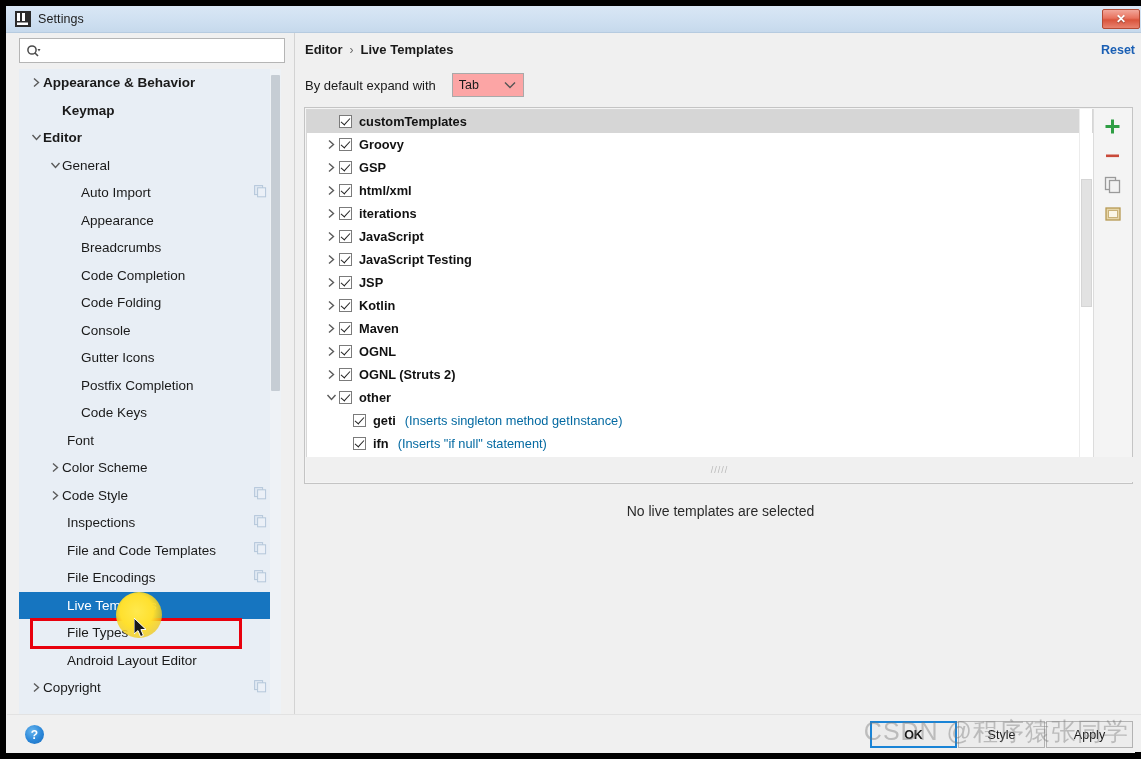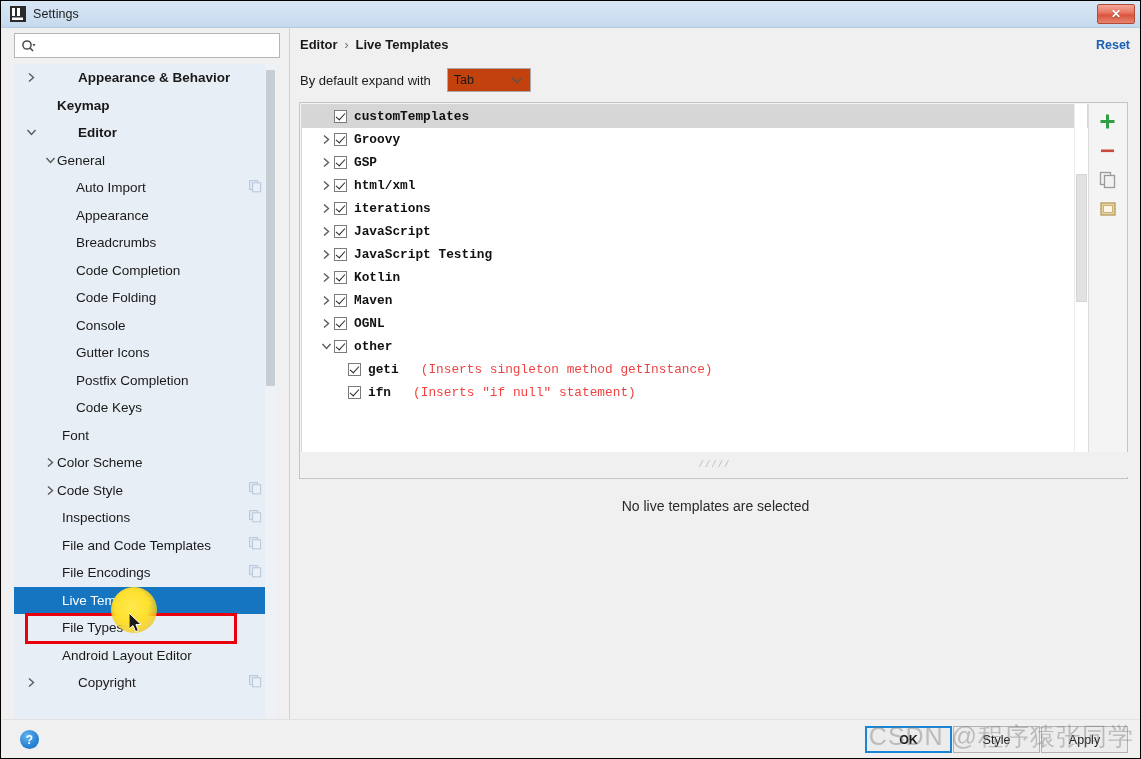--- a/index.html
+++ b/index.html
@@ -7,21 +7,21 @@
     margin: 0; padding: 0;
     width: 1141px; height: 759px;
     overflow: hidden;
     font-family: "Liberation Sans", sans-serif;
     background: #ffffff;
   }
   #app {
     position: relative;
     width: 1141px; height: 759px;
     background: #f0f0f0;
-    border: 1px solid #000000;
+    border: 6px solid #000000;
   }
 
   
   .titlebar {
     position: absolute; left: 0; top: 0;
     width: 1139px; height: 27px;
     background: linear-gradient(180deg, #d9e7f5 0%, #cfe0f1 55%, #c6d9ec 100%);
     border-bottom: 1px solid #b6cbe0;
     display: flex; align-items: center;
   }
@@ -92,21 +92,21 @@
     background: #1675c0;
   }
   .tnode.selected .lbl { color: #ffffff; }
   .copy-badge {
     position: absolute; right: 14px; top: 50%;
     transform: translateY(-50%);
     opacity: .55;
   }
 
   
-  .ind0 { padding-left: 10px; gap: 40px; }
+  .ind0 { padding-left: 10px; }
   .ind1 { padding-left: 29px; }
   .ind2 { padding-left: 48px; }
   .ind2n { padding-left: 62px; }
   .ind1n { padding-left: 43px; }
 
   .sb-scroll {
     position: absolute; right: 0px; top: 0px;
     width: 11px; height: 657px;
     background: #eef2f6;
   }
@@ -151,41 +151,40 @@
     font-size: 12.5px; color: #1a5fb4; font-weight: bold;
     cursor: pointer;
     padding-left: 24px;
   }
   .expandrow {
     position: absolute; left: 10px; top: 40px;
     display: flex; align-items: center; gap: 16px;
     font-size: 13px; color: #1a1a1a;
   }
   .combo {
-    width: 84px; height: 24px;
-    background: #c2410c;
+    width: 72px; height: 24px;
+    background: #fca5a5;
     border: 1px solid #a9a9a9;
     display: flex; align-items: center;
     font-size: 12.5px; color: #1a1a1a;
     padding-left: 6px;
     position: relative;
     cursor: pointer;
   }
   .combo .chev {
     position: absolute; right: 7px; top: 50%; transform: translateY(-50%);
     color: #4a4a4a;
   }
 
   
   .tmplbox {
     position: absolute; left: 9px; top: 74px;
     width: 829px; height: 377px;
     background: #f4f4f4;
     border: 1px solid #c4c4c4;
-    font-family: Liberation Mono, monospace;
   }
   .tmpl-inner {
     position: absolute; left: 1px; top: 1px;
     width: 788px; height: 349px;
     background: #ffffff;
     border: 1px solid #d7d7d7;
     overflow: hidden;
   }
   .trow {
     height: 23px;
@@ -209,21 +208,21 @@
     position: relative;
   }
   .cbx::after {
     content: "";
     position: absolute; left: 3px; top: 0px;
     width: 4px; height: 8px;
     border: solid #222; border-width: 0 1.6px 1.6px 0;
     transform: rotate(42deg);
   }
   .tname { font-weight: bold; }
-  .tdesc { color: #ef4444; font-weight: normal; margin-left: 22px; }
+  .tdesc { color: #0369a1; font-weight: normal; margin-left: 9px; }
   .child-pad { padding-left: 30px; }
   .root-pad { padding-left: 16px; }
 
   .tmpl-scroll {
     position: absolute; right: 40px; top: 1px;
     width: 13px; height: 349px;
     background: #ffffff;
     border-left: 1px solid #ececec;
   }
   .tmpl-thumb {
@@ -559,39 +558,57 @@
               <span class="cbx"></span>
               <span class="tname">JavaScript Testing</span>
             </div>
             <div class="trow root-pad">
               <span class="arw">
                 <svg width="9" height="11" viewBox="0 0 9 11">
                   <polyline points="2,1.5 6.5,5.5 2,9.5" fill="none" stroke="#5a5a5a" stroke-width="1.4"></polyline>
                 </svg>
               </span>
               <span class="cbx"></span>
+              <span class="tname">JSP</span>
+            </div>
+            <div class="trow root-pad">
+              <span class="arw">
+                <svg width="9" height="11" viewBox="0 0 9 11">
+                  <polyline points="2,1.5 6.5,5.5 2,9.5" fill="none" stroke="#5a5a5a" stroke-width="1.4"></polyline>
+                </svg>
+              </span>
+              <span class="cbx"></span>
               <span class="tname">Kotlin</span>
             </div>
             <div class="trow root-pad">
               <span class="arw">
                 <svg width="9" height="11" viewBox="0 0 9 11">
                   <polyline points="2,1.5 6.5,5.5 2,9.5" fill="none" stroke="#5a5a5a" stroke-width="1.4"></polyline>
                 </svg>
               </span>
               <span class="cbx"></span>
               <span class="tname">Maven</span>
             </div>
             <div class="trow root-pad">
               <span class="arw">
                 <svg width="9" height="11" viewBox="0 0 9 11">
                   <polyline points="2,1.5 6.5,5.5 2,9.5" fill="none" stroke="#5a5a5a" stroke-width="1.4"></polyline>
                 </svg>
               </span>
               <span class="cbx"></span>
               <span class="tname">OGNL</span>
+            </div>
+            <div class="trow root-pad">
+              <span class="arw">
+                <svg width="9" height="11" viewBox="0 0 9 11">
+                  <polyline points="2,1.5 6.5,5.5 2,9.5" fill="none" stroke="#5a5a5a" stroke-width="1.4"></polyline>
+                </svg>
+              </span>
+              <span class="cbx"></span>
+              <span class="tname">OGNL (Struts 2)</span>
             </div>
             <div class="trow root-pad">
               <span class="arw">
                 <svg width="11" height="9" viewBox="0 0 11 9">
                   <polyline points="1.5,2 5.5,6.5 9.5,2" fill="none" stroke="#5a5a5a" stroke-width="1.4"></polyline>
                 </svg>
               </span>
               <span class="cbx"></span>
               <span class="tname">other</span>
             </div>

